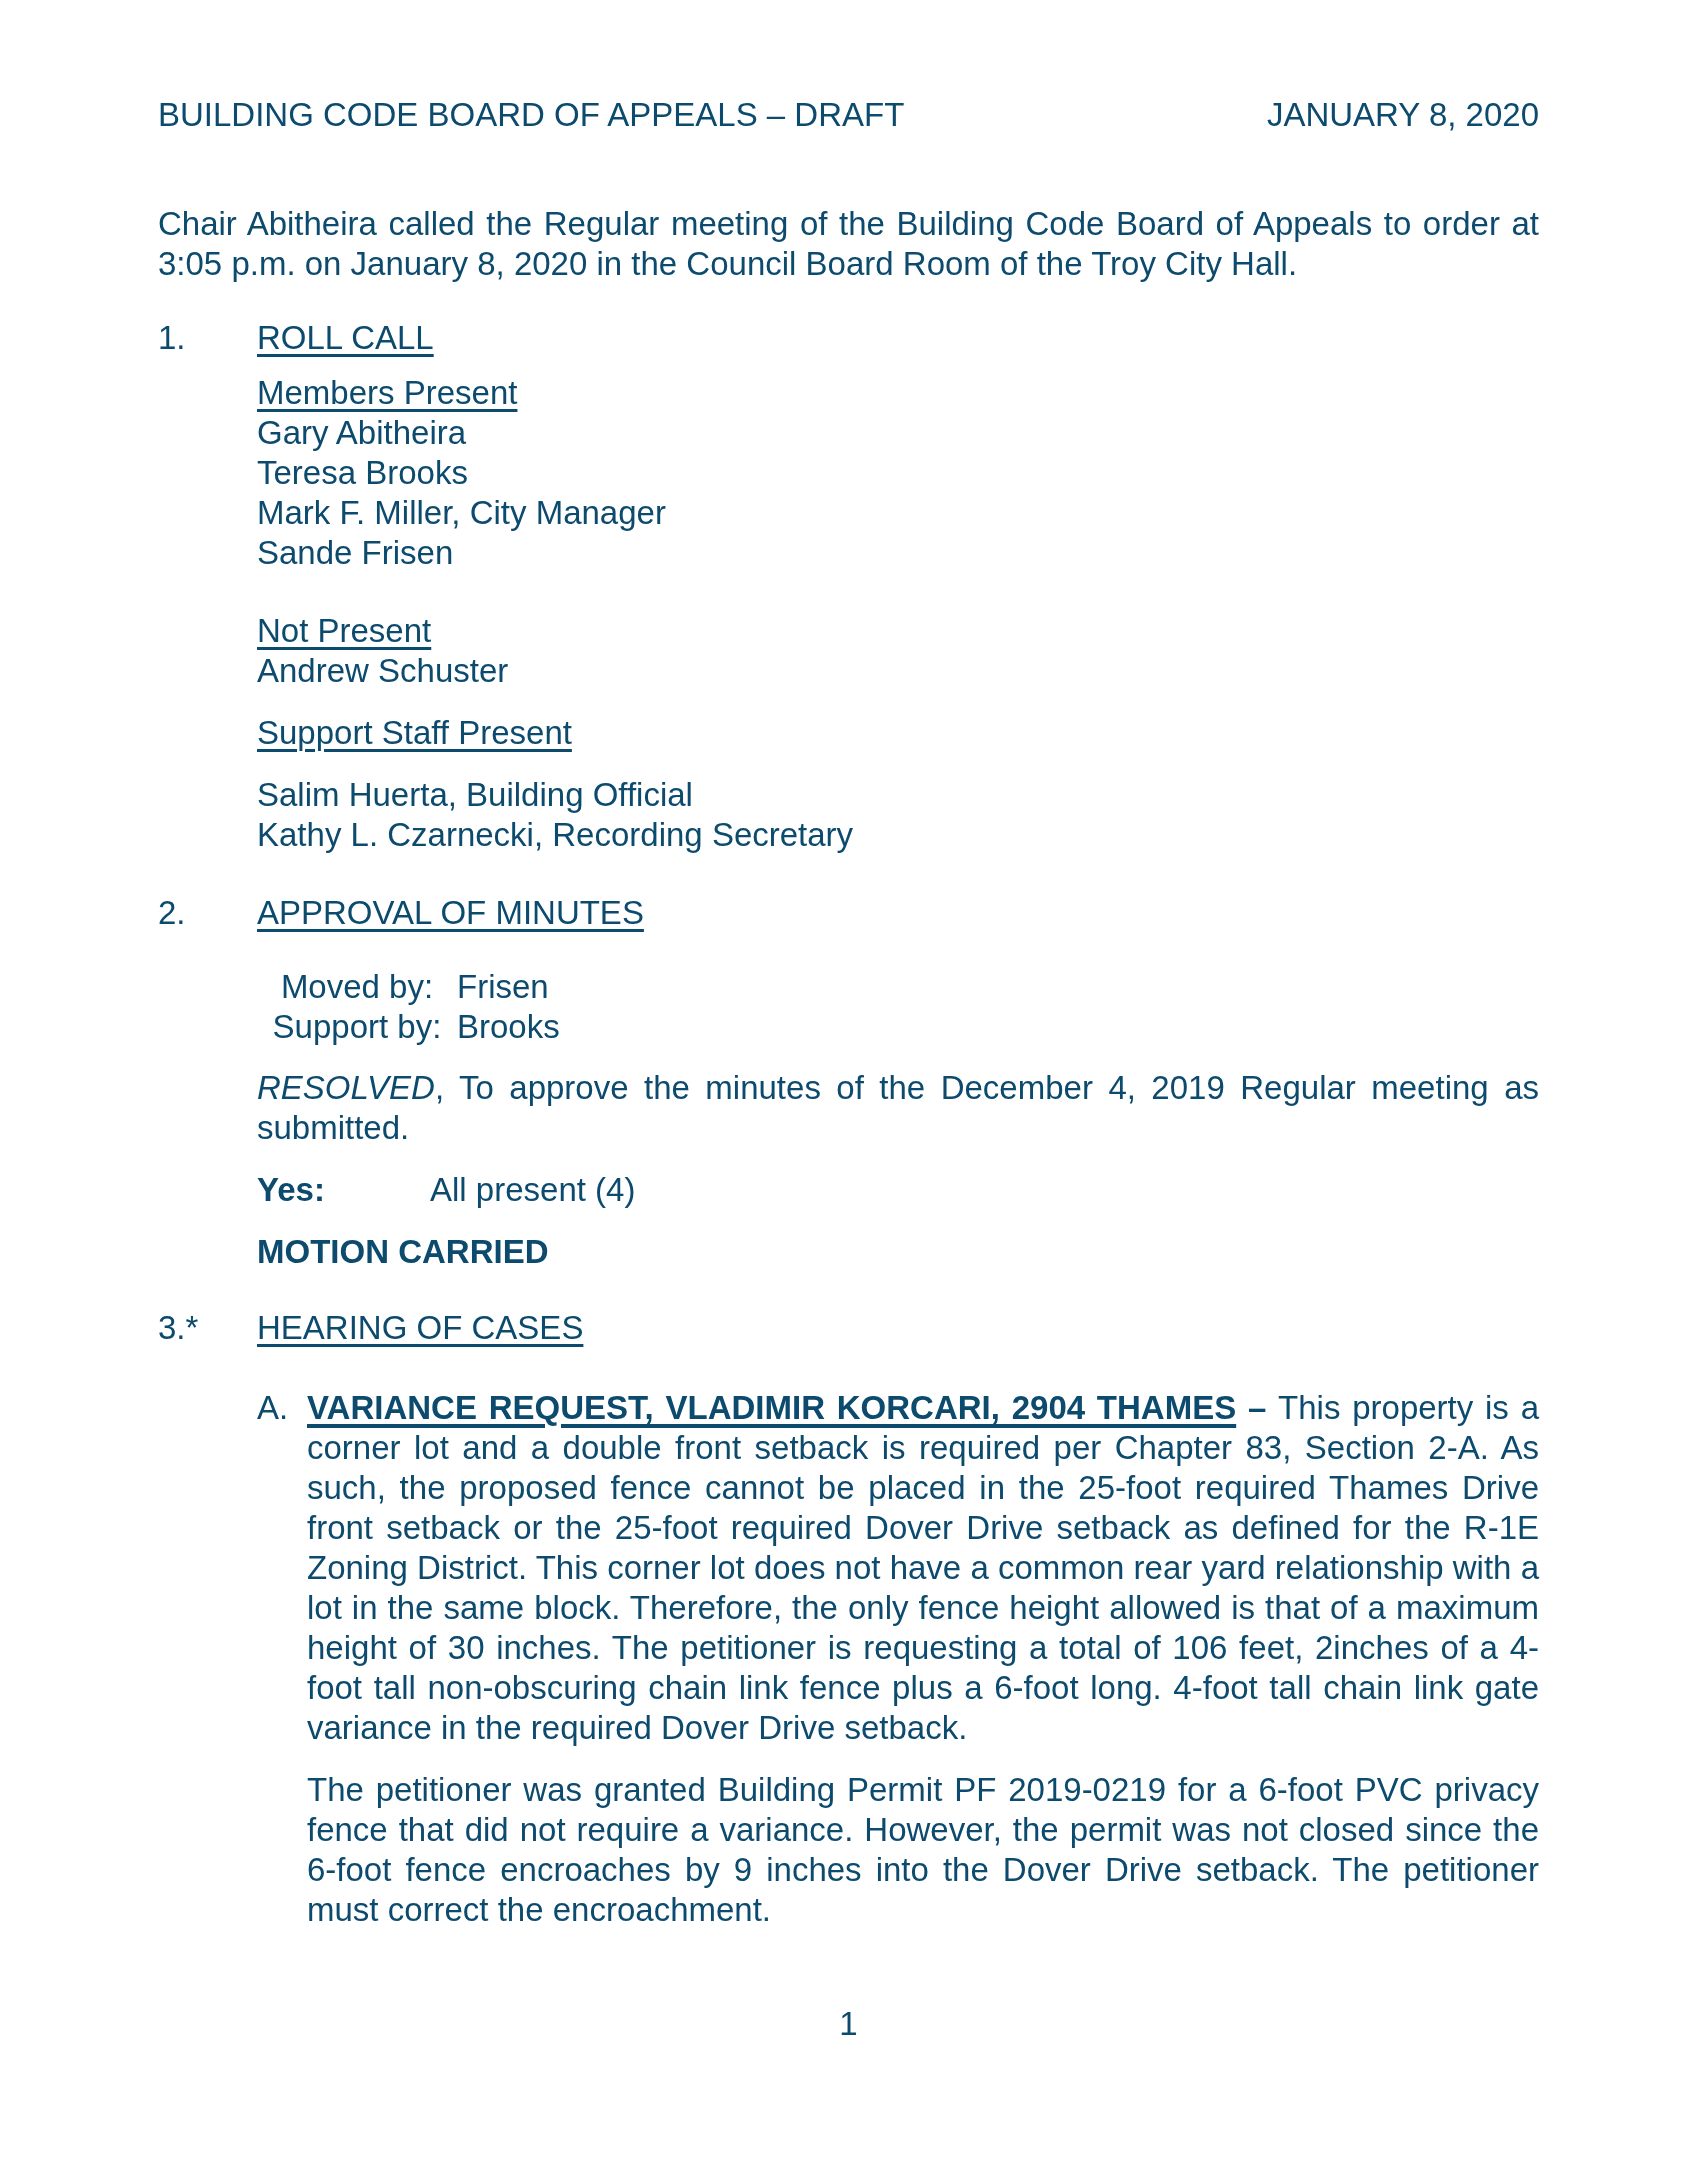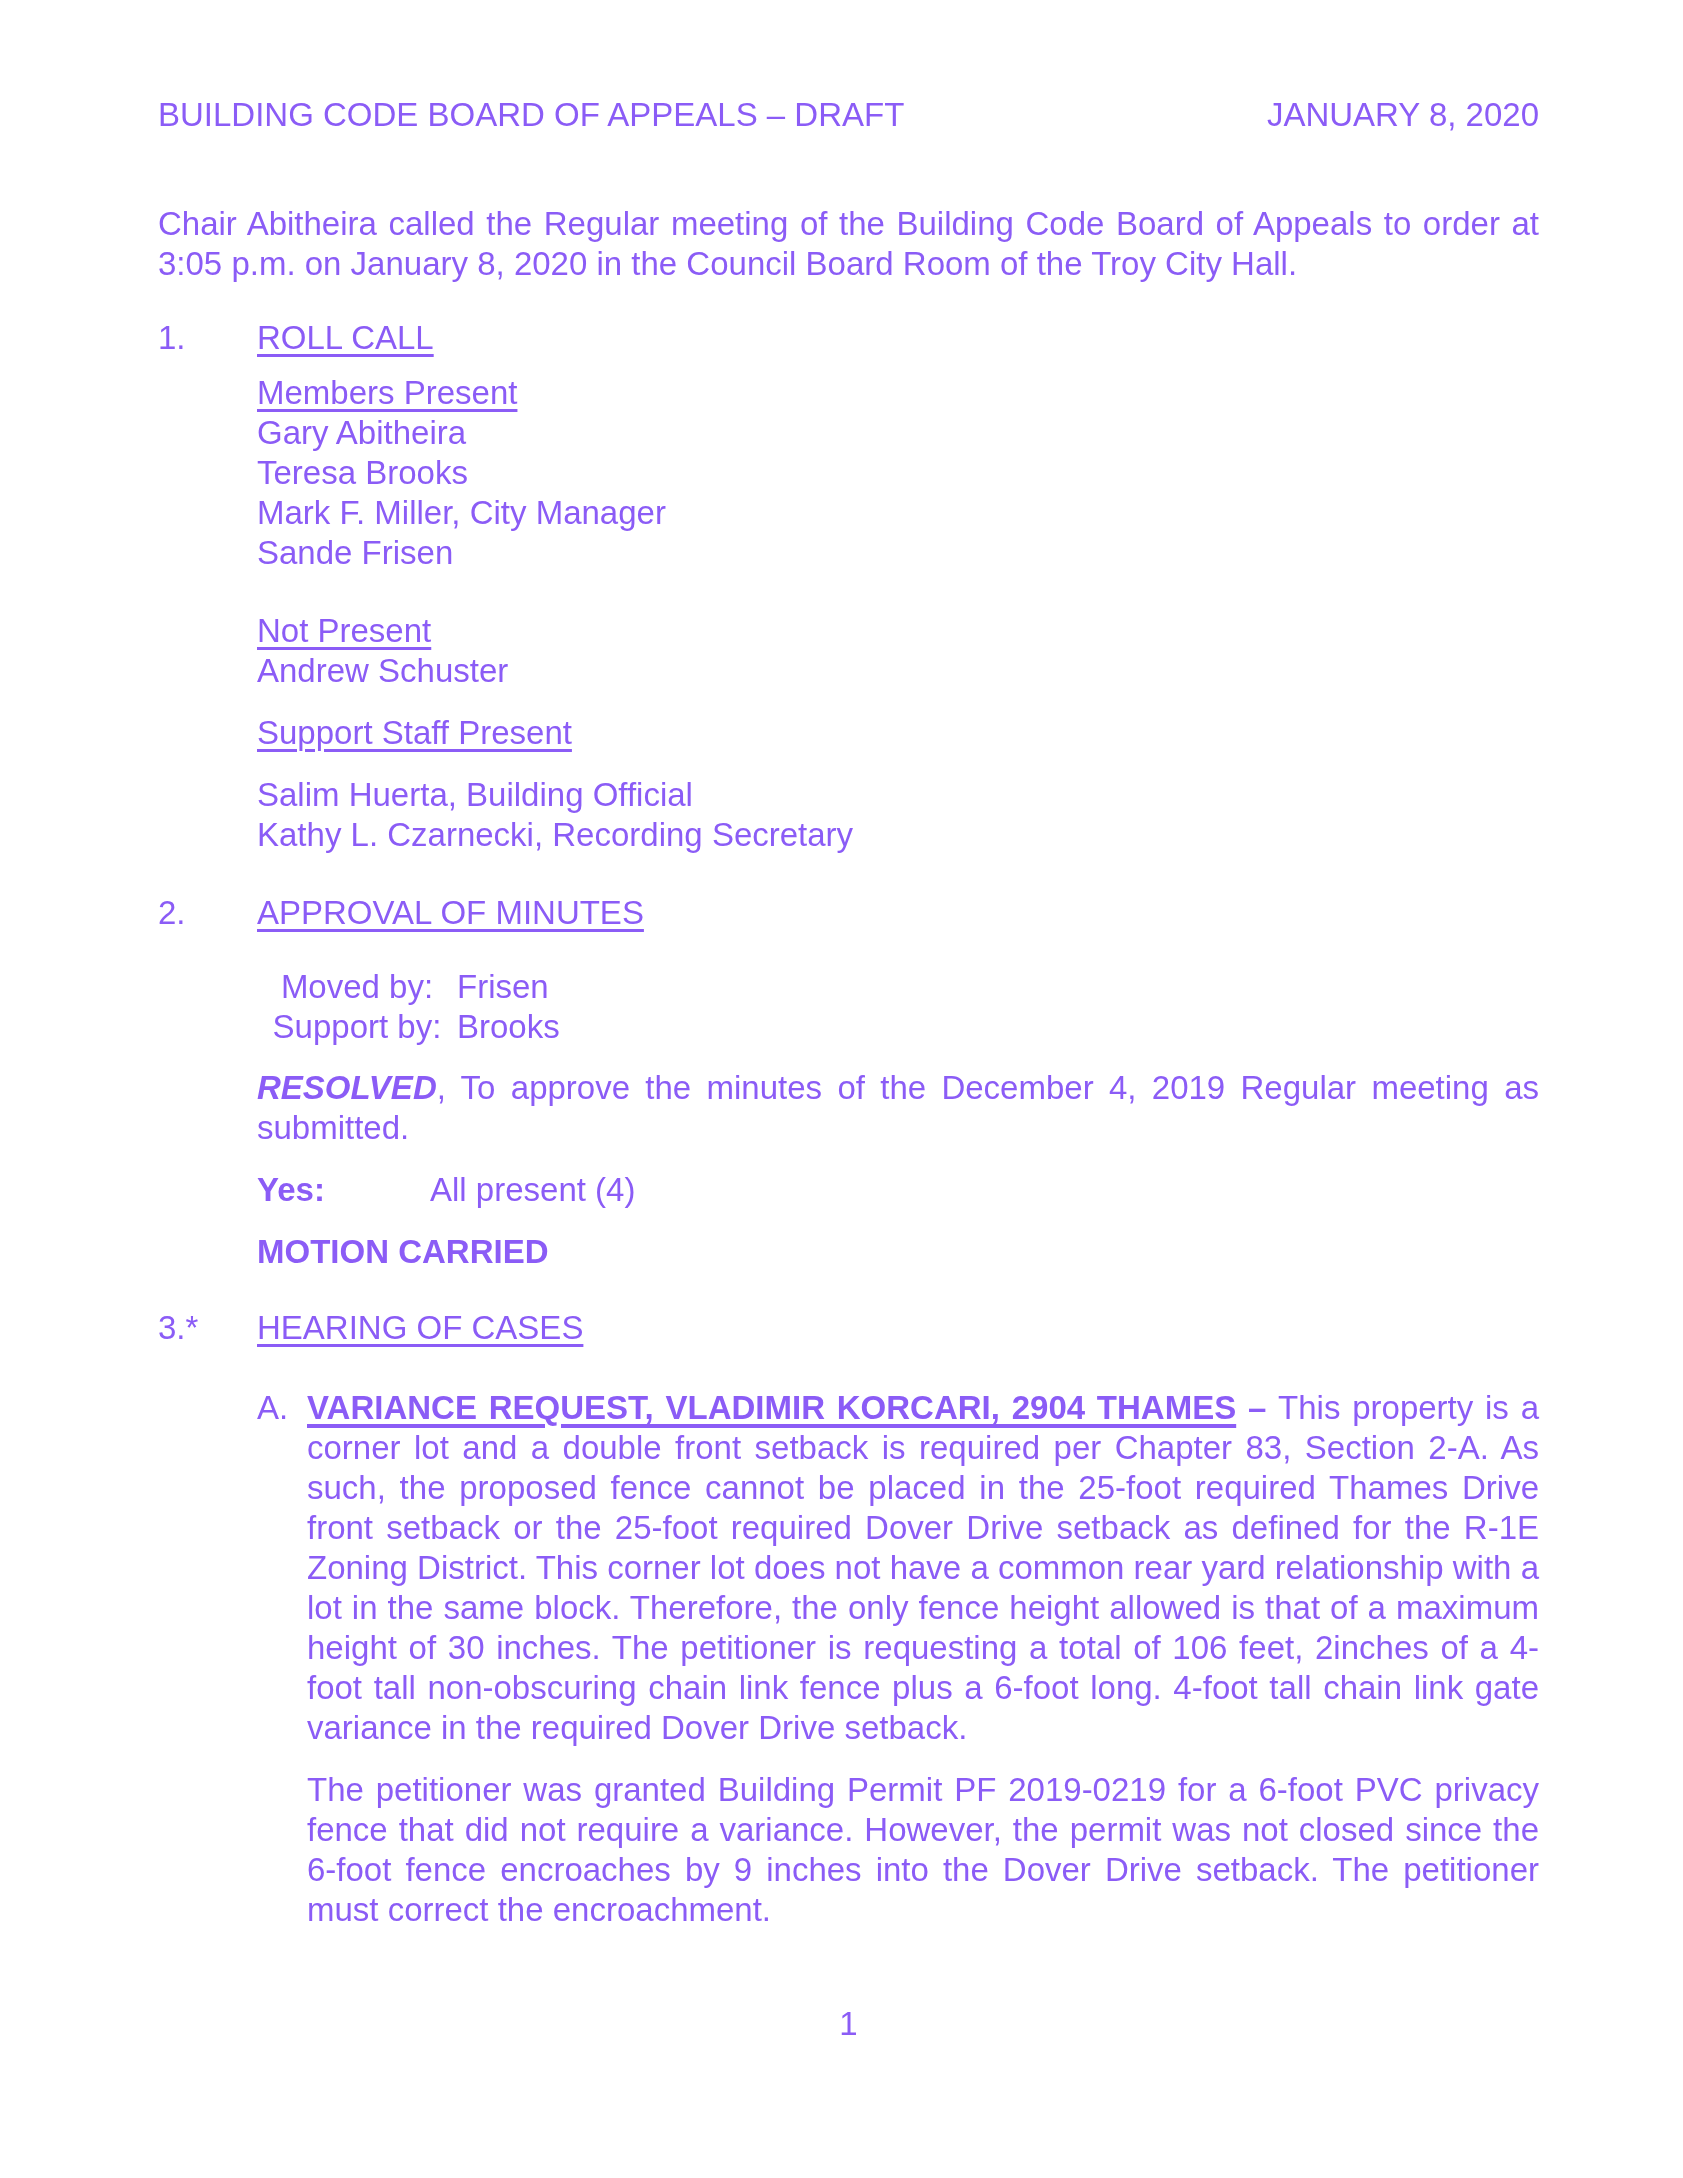--- a/index.html
+++ b/index.html
@@ -2,38 +2,38 @@
 <html><head>
 <meta charset="utf-8">
 <style>
   * { margin: 0; padding: 0; box-sizing: border-box; }
   html, body { background: #ffffff; }
   .page {
     position: relative;
     width: 1683px;
     height: 2178px;
     background: #ffffff;
-    color: #8b5cf6;
+    color: #0c4a6e;
     font-family: "Liberation Sans", "DejaVu Sans", sans-serif;
     font-size: 33px;
     line-height: 40px;
     overflow: hidden;
   }
   .doc {
     position: absolute;
     left: 158px;
     top: 95px;
     width: 1381px;
   }
   .hdr-row { display: flex; justify-content: space-between; align-items: flex-start; }
   .just { text-align: justify; }
   .u  { text-decoration: underline; text-decoration-thickness: 3px; text-underline-offset: 5px; }
   .u4 { text-decoration: underline; text-decoration-thickness: 4px; text-underline-offset: 5px; }
   .bold { font-weight: 700; }
-  .bi { font-weight: 700; font-style: italic; margin-top: 20px; }
+  .bi { font-weight: 400; font-style: italic; margin-top: 20px; }
   .sec-head { display: flex; }
   .sec-head .num { width: 99px; flex: 0 0 99px; }
   .indent { margin-left: 99px; }
   .row { display: flex; }
   .lbl-w202 { width: 200px; flex: 0 0 200px; }
   .lbl-w175 { width: 173px; flex: 0 0 173px; font-weight: bold; }
   .case { display: flex; margin-left: 99px; }
   .case-letter { width: 50px; flex: 0 0 50px; }
   .case-body { flex: 1; }
   .case-p2 { margin-left: 149px; }

